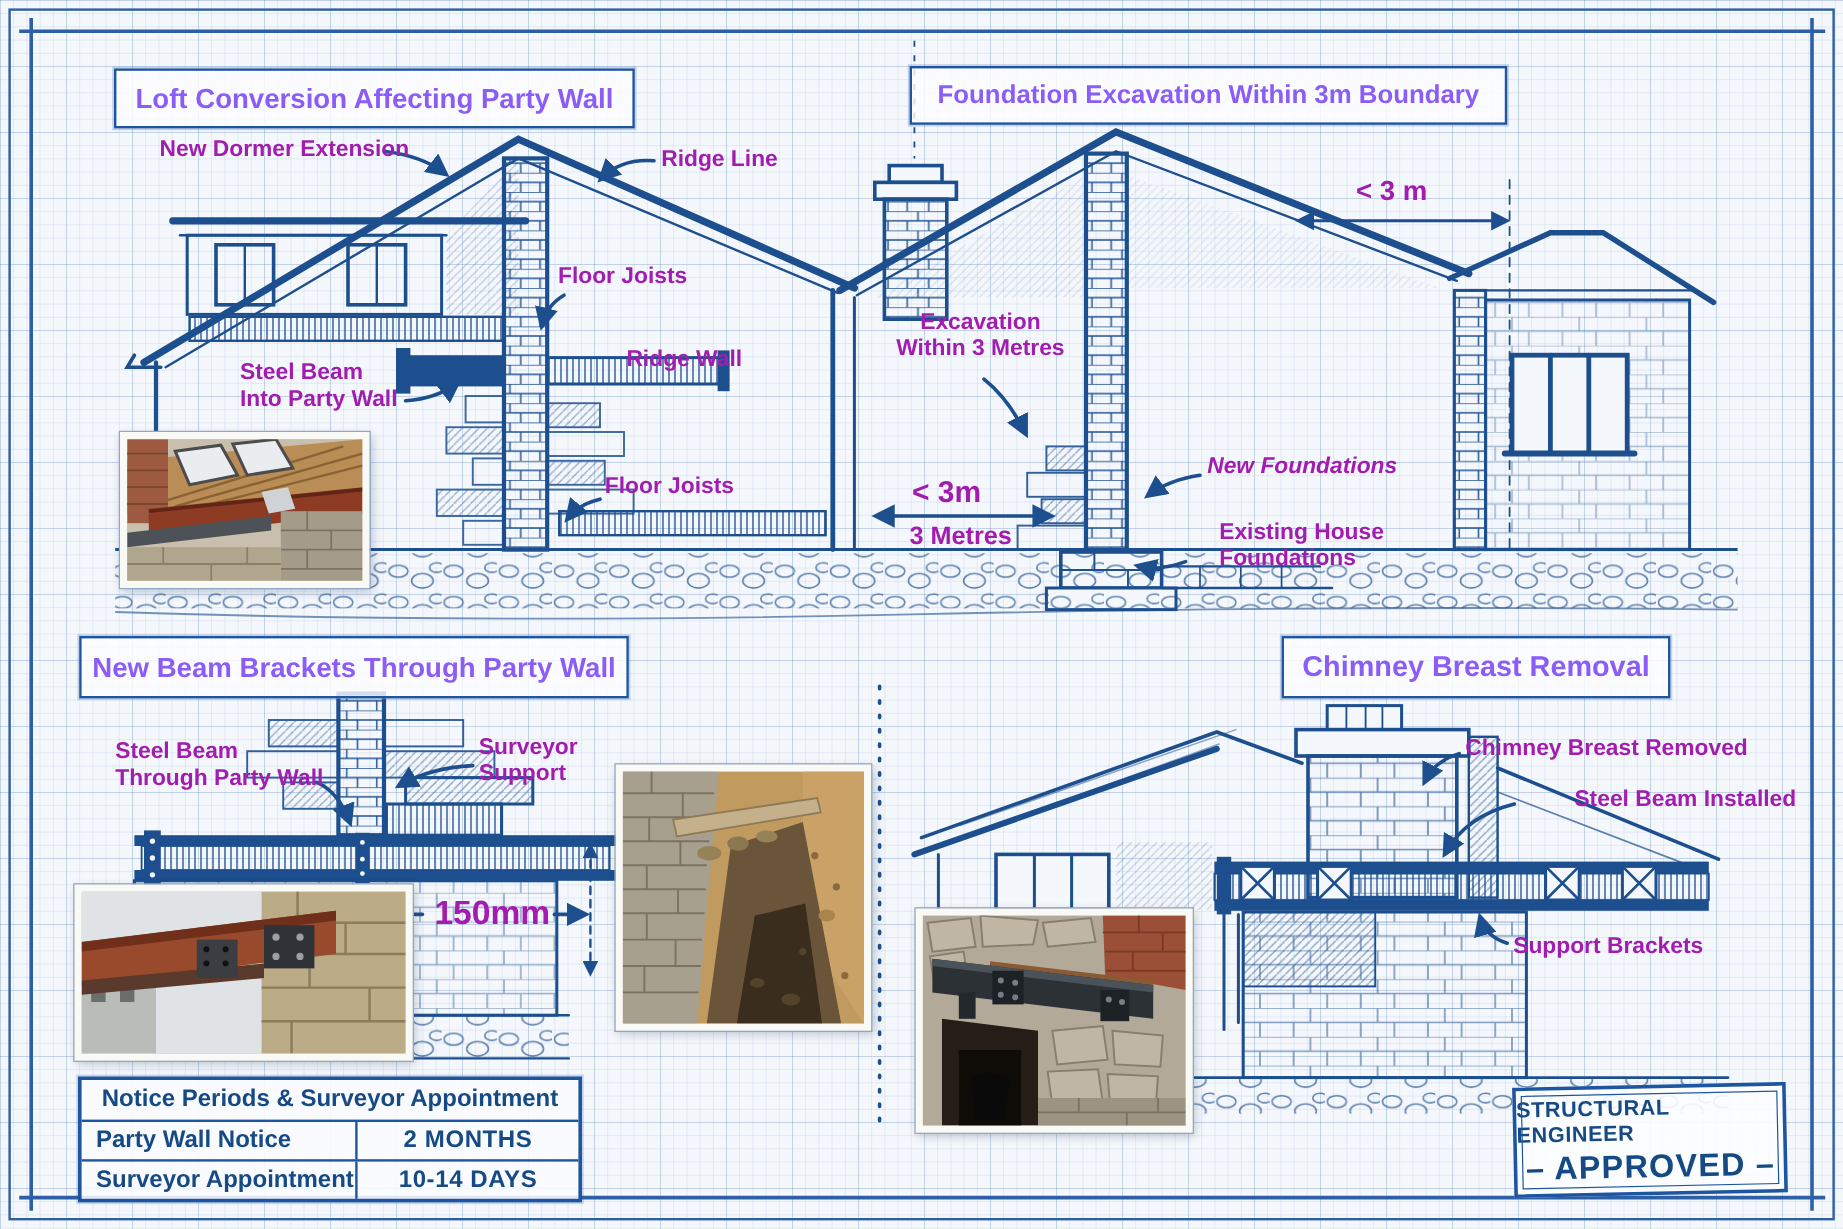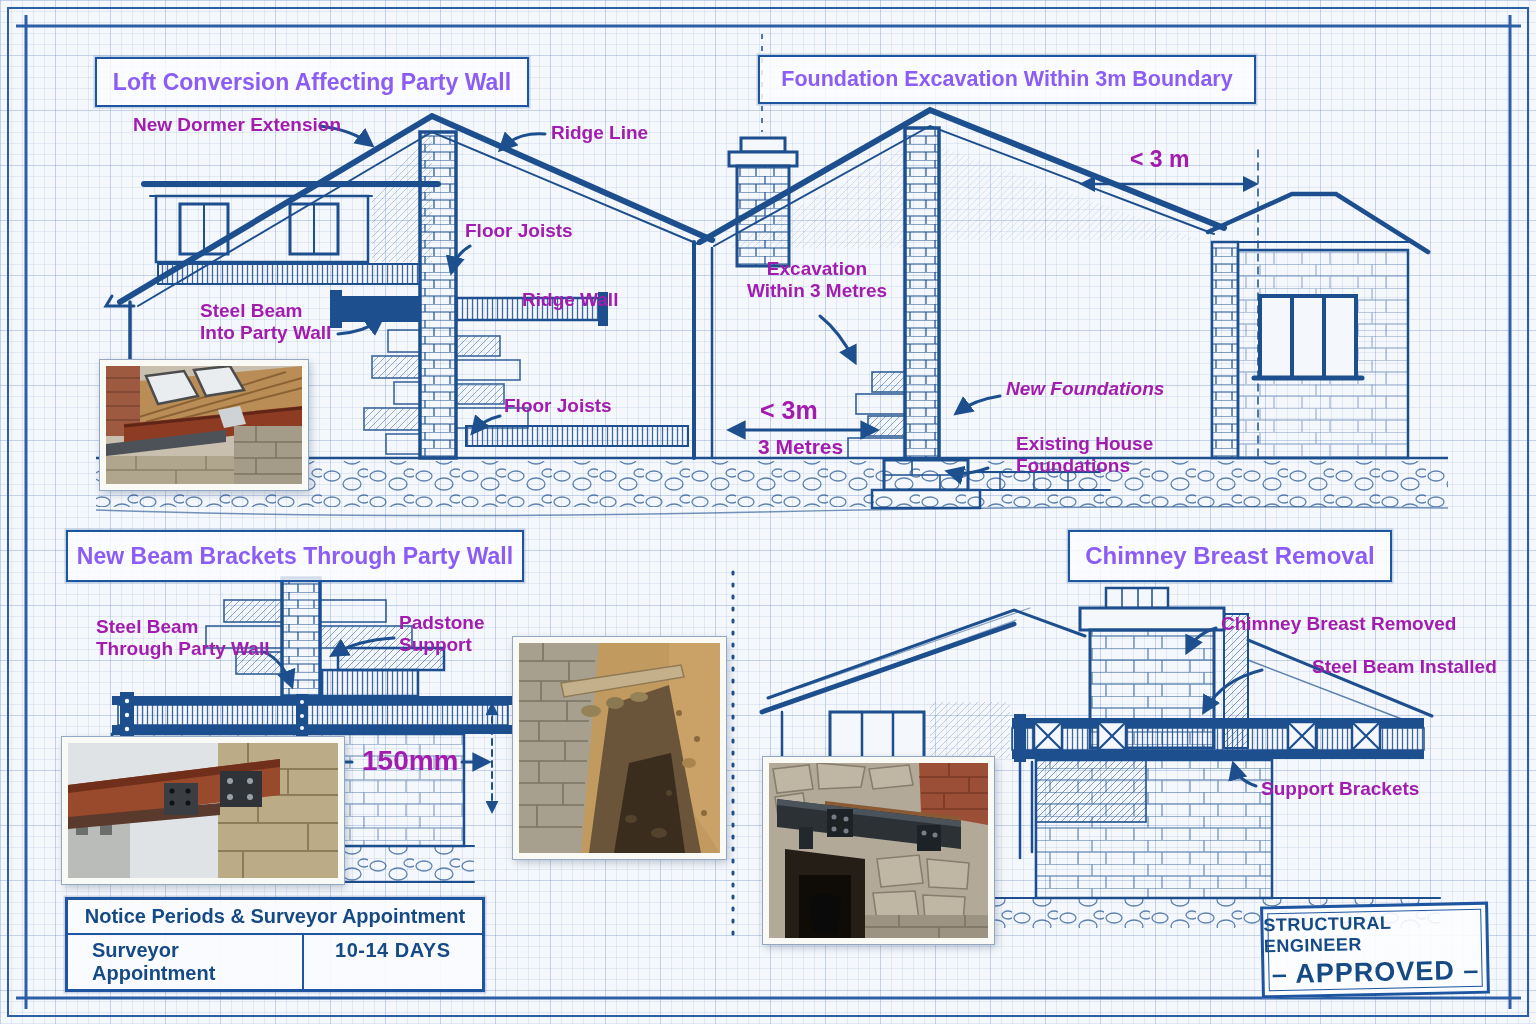--- a/index.html
+++ b/index.html
@@ -19,21 +19,21 @@
   .lbl{position:absolute;color:#a21caf;font-weight:700;font-size:19px;line-height:1.18;white-space:nowrap;}
   .lbl span{display:block;}
   .dim{font-size:25px;}
   .photo{position:absolute;border:6px solid #f9f9f5;outline:1px solid #91a7c2;
     box-shadow:2px 3px 8px rgba(25,55,100,.3);background:#cfc6b2;}
   .photo svg{display:block;}
   .ntable{position:absolute;left:65px;top:897px;width:414px;border:3px solid #1e55a0;
     background:rgba(250,252,255,.88);color:#164a85;font-weight:700;box-shadow:0 0 0 1.5px rgba(30,85,160,.2);}
   .ntable .tt{border-bottom:2.5px solid #1e55a0;font-size:20px;text-align:center;padding:5px 0;}
   .ntable .row{display:flex;border-bottom:2.5px solid #1e55a0;font-size:20px;}
-  .ntable .row:last-child{border-bottom:none;padding-left:12px;}
+  .ntable .row:last-child{border-bottom:none;}
   .ntable .c1{width:54%;padding:4px 0 4px 12px;border-right:2.5px solid #1e55a0;}
   .ntable .c2{width:46%;padding:4px 0;text-align:center;letter-spacing:.5px;}
   .stamp{position:absolute;left:1261px;top:904px;width:222px;height:86px;border:3px solid #1e55a0;
     background:rgba(252,253,255,.9);color:#164a85;display:flex;flex-direction:column;
     align-items:center;justify-content:center;transform:rotate(-1.2deg);}
   .stamp::before{content:"";position:absolute;inset:4px;border:1.5px solid #1e55a0;}
   .stamp .s1{font-size:18px;font-weight:700;letter-spacing:.5px;}
   .stamp .s2{font-size:27px;font-weight:700;letter-spacing:1px;margin-top:2px;}
 </style>
 </head>
@@ -366,31 +366,35 @@
 <div class="lbl" style="left:992px;top:433px;padding-left:24px;">
   <span>Existing House</span>
   <span>Foundations</span>
 </div>
 
 <div class="lbl" style="left:96px;top:616px;">
   <span>Steel Beam</span>
   <span>Through Party Wall</span>
 </div>
 <div class="lbl" style="left:399px;top:612px;">
-  <span>Padstone</span>
+  <span>Surveyor</span>
   <span>Support</span>
 </div>
 <div class="lbl dim" style="left:362px;top:744px;font-size:28px;">150mm</div>
 
 <div class="lbl" style="left:1221px;top:613px;">Chimney Breast Removed</div>
 <div class="lbl" style="left:1312px;top:656px;">Steel Beam Installed</div>
 <div class="lbl" style="left:1261px;top:778px;">Support Brackets</div>
 
 <div class="ntable">
   <div class="tt">Notice Periods &amp; Surveyor Appointment</div>
+  <div class="row">
+    <div class="c1">Party Wall Notice</div>
+    <div class="c2">2 MONTHS</div>
+  </div>
   <div class="row">
     <div class="c1">Surveyor Appointment</div>
     <div class="c2">10-14 DAYS</div>
   </div>
 </div>
 
 <div class="stamp">
   <div class="s1">STRUCTURAL ENGINEER</div>
   <div class="s2">– APPROVED –</div>
 </div>

